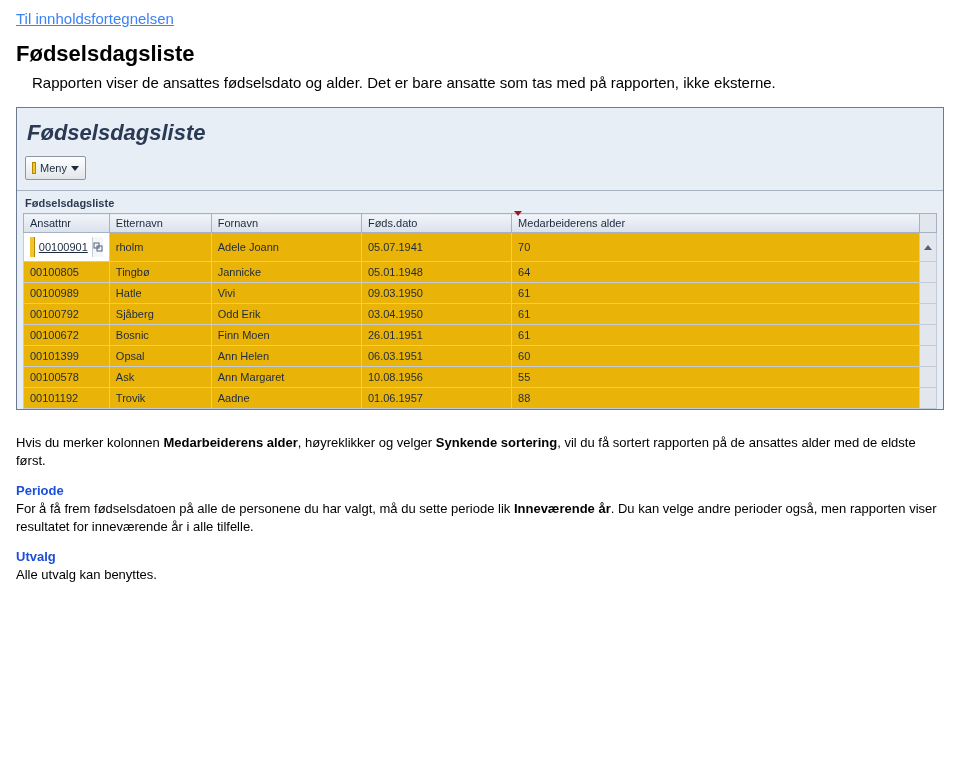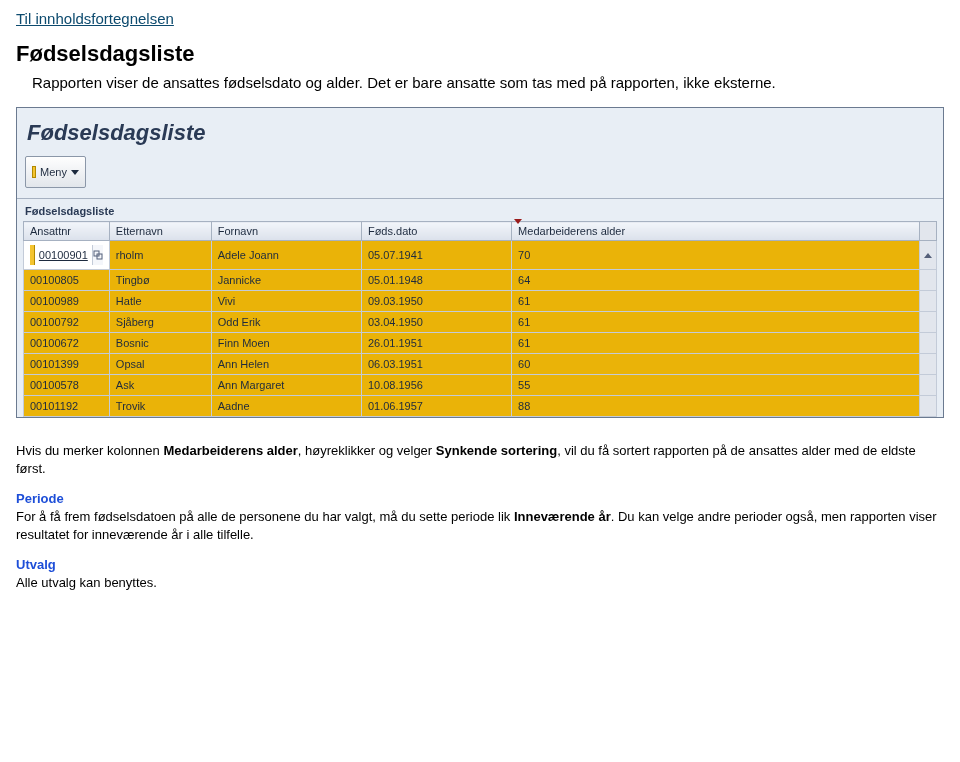--- a/index.html
+++ b/index.html
@@ -6,21 +6,21 @@
   body {
     margin: 0;
     padding: 10px 16px;
     font-family: Arial, Helvetica, sans-serif;
     font-size: 14px;
     background: #fff;
     color: #000;
     width: 960px;
   }
   a.toc-link {
-    color: #0c4a6e;
+    color: #3b82f6;
     text-decoration: underline;
     font-size: 15px;
     margin-top: 36px;
   }
   h1.page-heading {
     font-size: 22px;
     font-weight: bold;
     margin: 14px 0 6px 0;
   }
   p.intro {
@@ -49,21 +49,21 @@
     padding: 2px 8px 6px 8px;
   }
   .meny-btn {
     display: inline-flex;
     align-items: center;
     gap: 4px;
     background: linear-gradient(#fefefe, #e2e6eb);
     border: 1px solid #8b97a8;
     border-radius: 2px;
     padding: 0 6px;
-    height: 32px;
+    height: 24px;
     font-family: Arial, sans-serif;
     font-size: 11px;
     color: #1d2a3e;
     cursor: pointer;
   }
   .meny-btn .yellow-box {
     display: inline-block;
     width: 4px;
     height: 12px;
     background: #f4c430;

